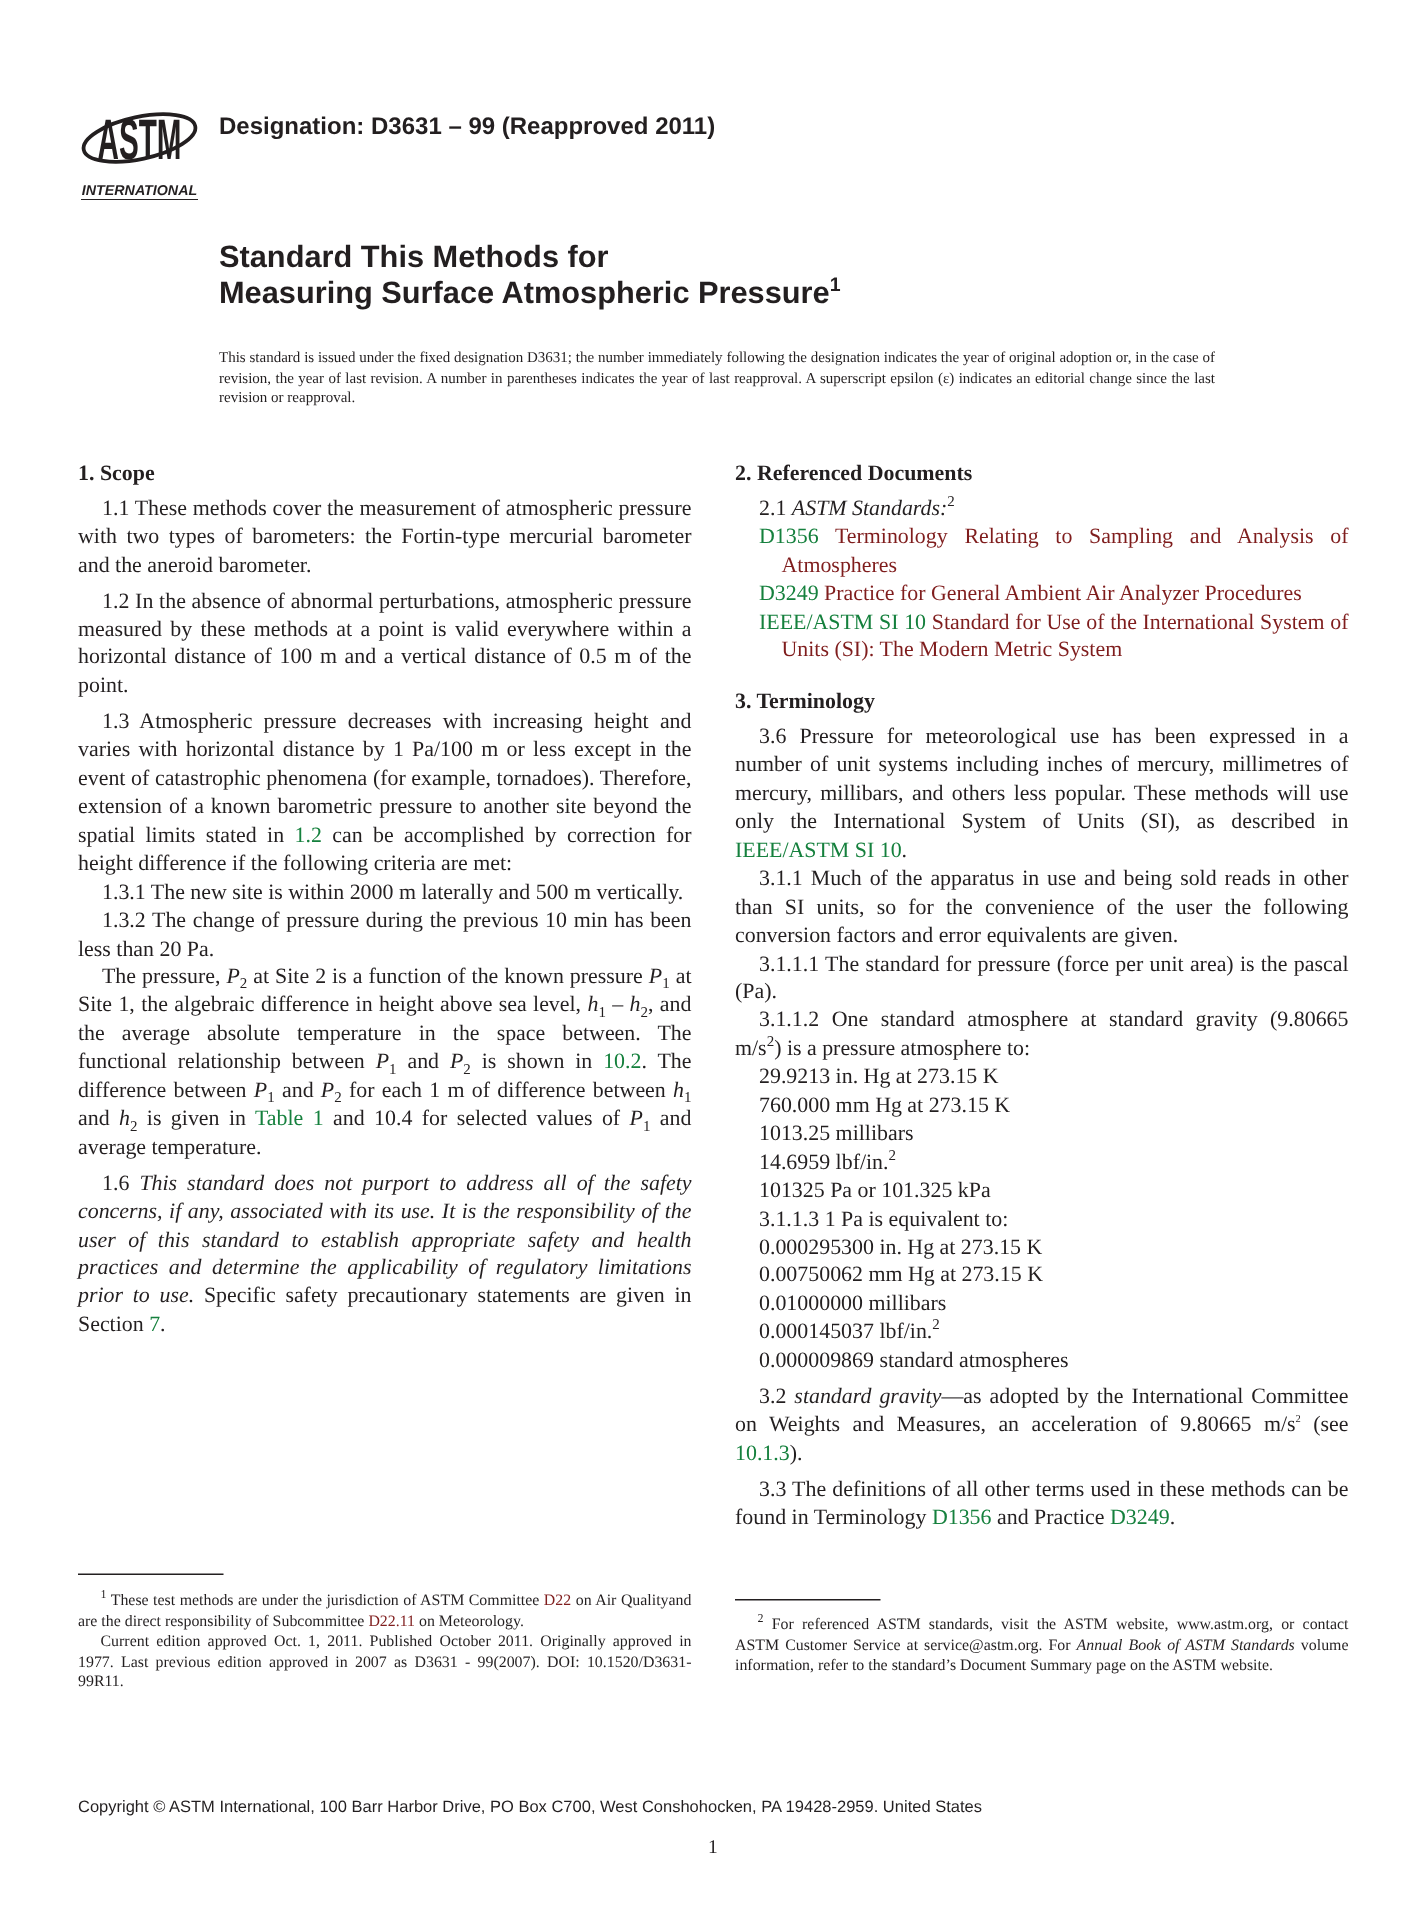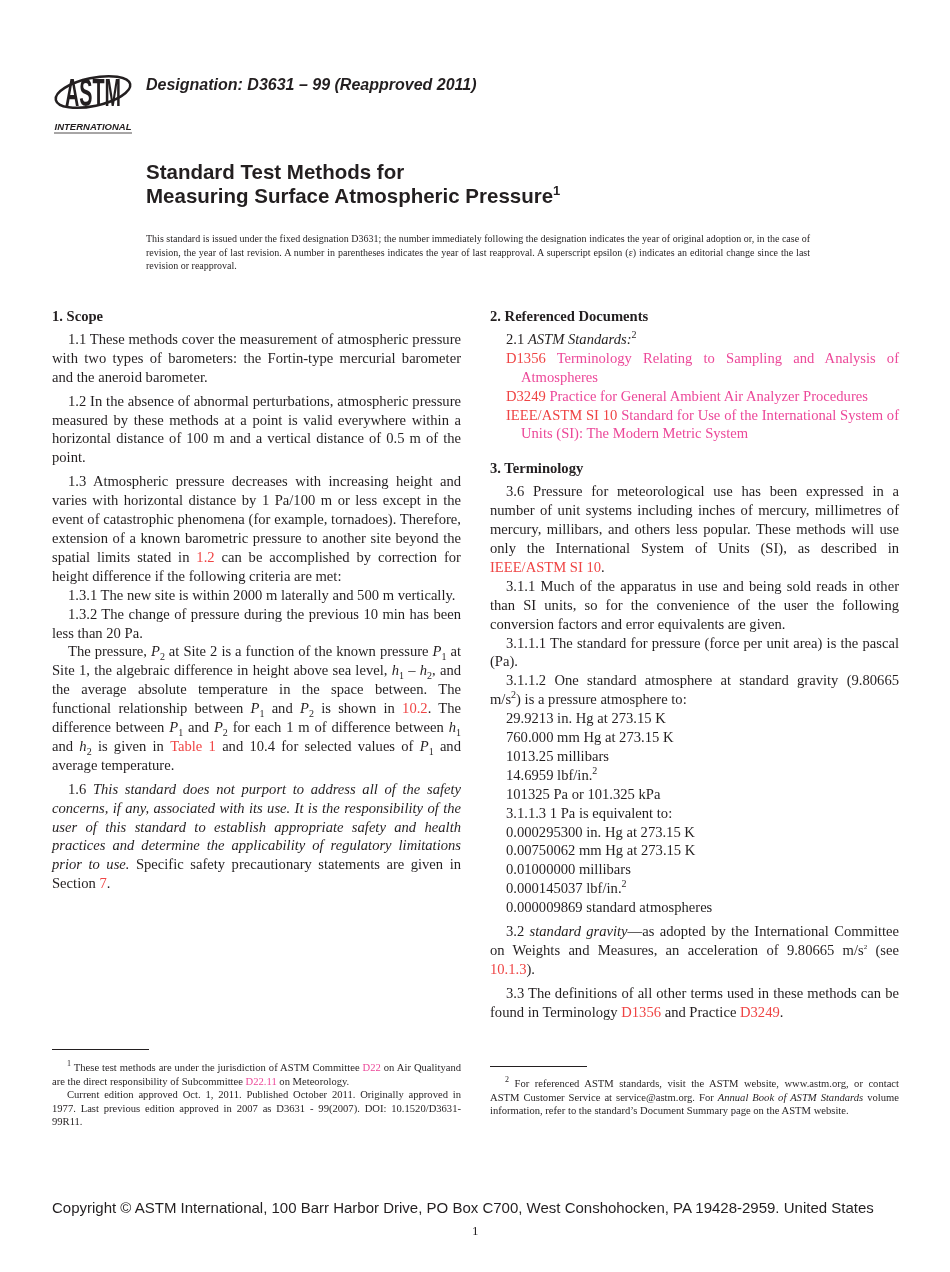--- a/index.html
+++ b/index.html
@@ -1,58 +1,58 @@
 <!DOCTYPE html>
 <html><head>
 <meta charset="utf-8">
 <style>
   html, body { margin: 0; padding: 0; background: #ffffff; }
   body { width: 950px; height: 1272px; position: relative; overflow: hidden; color: #231f20; }
   .serif { font-family: "Liberation Serif", "DejaVu Serif", serif; }
   .sans { font-family: "Liberation Sans", "DejaVu Sans", sans-serif; }
   .abs { position: absolute; }
   .logo { left: 52px; top: 56px; width: 82px; height: 80px; }
-  .designation { left: 146px; top: 76px; font-size: 16px; font-weight: bold; font-style: italic; }
+  .designation { left: 146px; top: 76px; font-size: 16px; font-weight: bold; }
   .title { left: 146px; top: 160px; font-size: 20.5px; font-weight: bold; line-height: 24px; }
   .title sup { font-size: 13px; }
   .intro { left: 146px; top: 232px; width: 664px; font-size: 10px; line-height: 13.5px; text-align: justify; }
   .col { font-size: 14.6px; line-height: 18.9px; text-align: justify; }
   .colL { left: 52px; top: 307px; width: 409px; }
   .colR { left: 490px; top: 307px; width: 409px; }
   .h { font-weight: bold; margin: 0 0 4px 0; }
   .p { margin: 0 0 5px 0; text-indent: 16px; }
   .p.tight { margin-bottom: 0; }
   .hang { padding-left: 31px; text-indent: -15px; margin: 0; }
   .indent { padding-left: 16px; margin: 0; }
-  .red { color: #ef4444; font-family: Liberation Serif, serif; }
-  .blue { color: #ec4899; }
+  .red { color: #15803d; }
+  .blue { color: #7f1d1d; }
   .i { font-style: italic; }
   sub, sup { font-size: 10px; line-height: 0; }
   .fnrule { width: 97px; border-top: 1px solid #231f20; }
   .fn { font-size: 10.6px; line-height: 13.5px; text-align: justify; }
   .fn p { margin: 0; text-indent: 15px; }
-  .copyright { left: 52px; top: 1199px; font-size: 15px; }
+  .copyright { left: 52px; top: 1199px; font-size: 11px; }
   .pagenum { left: 472px; top: 1223px; font-size: 13px; }
 </style>
 </head>
 <body>
 
 <div class="abs logo">
   <svg width="82" height="80" viewBox="0 0 82 80">
     <ellipse cx="41" cy="36" rx="38" ry="14" fill="none" stroke="#231f20" stroke-width="2.5" transform="rotate(-12 41 36)"></ellipse>
     <text x="41" y="50" text-anchor="middle" font-family="Liberation Sans, sans-serif" font-weight="bold" font-size="38" fill="#231f20" textLength="56" lengthAdjust="spacingAndGlyphs">ASTM</text>
     <text x="41" y="74" text-anchor="middle" font-family="Liberation Sans, sans-serif" font-weight="bold" font-style="italic" font-size="9.5" fill="#231f20">INTERNATIONAL</text>
     <line x1="2" y1="77" x2="80" y2="77" stroke="#231f20" stroke-width="0.8"></line>
   </svg>
 </div>
 
 <div class="abs sans designation">Designation: D3631 – 99 (Reapproved 2011)</div>
 
 <div class="abs sans title">
-  <div>Standard Test Methods for</div>
+  <div>Standard This Methods for</div>
   <div><span>Measuring Surface Atmospheric Pressure</span><sup>1</sup></div>
 </div>
 
 <div class="abs serif intro">This standard is issued under the fixed designation D3631; the number immediately following the designation indicates the year of original adoption or, in the case of revision, the year of last revision. A number in parentheses indicates the year of last reapproval. A superscript epsilon (ε) indicates an editorial change since the last revision or reapproval.</div>
 
 <div class="abs serif col colL">
   <p class="h">1. Scope</p>
   <p class="p">1.1 These methods cover the measurement of atmospheric pressure with two types of barometers: the Fortin-type mercurial barometer and the aneroid barometer.</p>
   <p class="p">1.2 In the absence of abnormal perturbations, atmospheric pressure measured by these methods at a point is valid everywhere within a horizontal distance of 100 m and a vertical distance of 0.5 m of the point.</p>
   <p class="p tight"><span>1.3 Atmospheric pressure decreases with increasing height and varies with horizontal distance by 1 Pa/100 m or less except in the event of catastrophic phenomena (for example, tornadoes). Therefore, extension of a known barometric pressure to another site beyond the spatial limits stated in </span><span class="red">1.2</span><span> can be accomplished by correction for height difference if the following criteria are met:</span></p>

